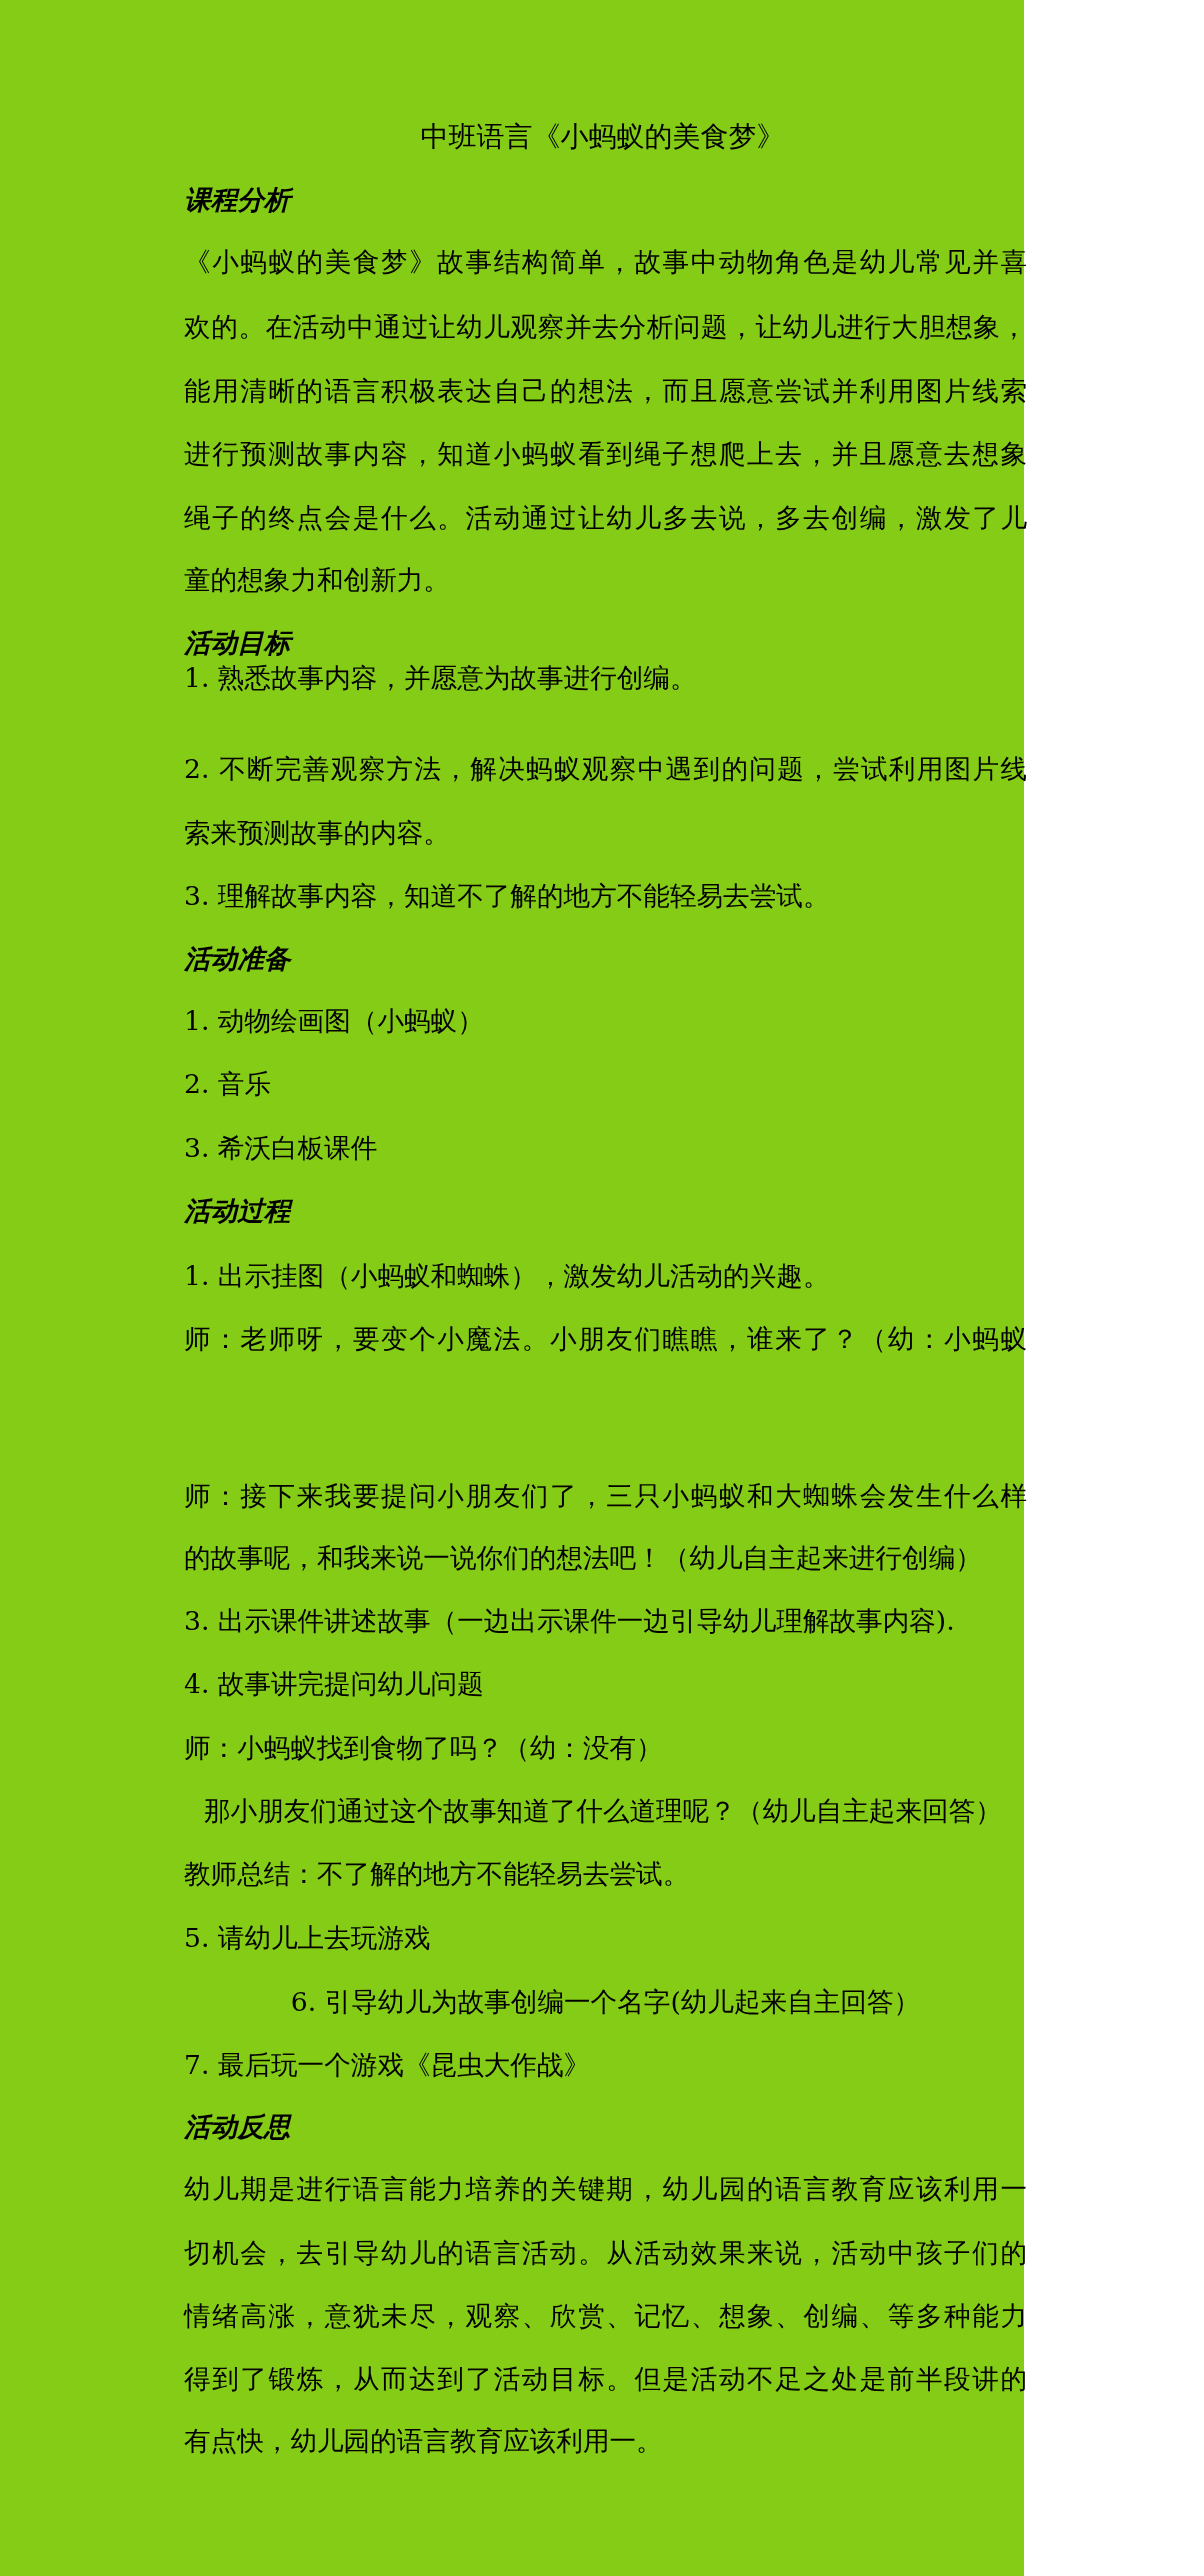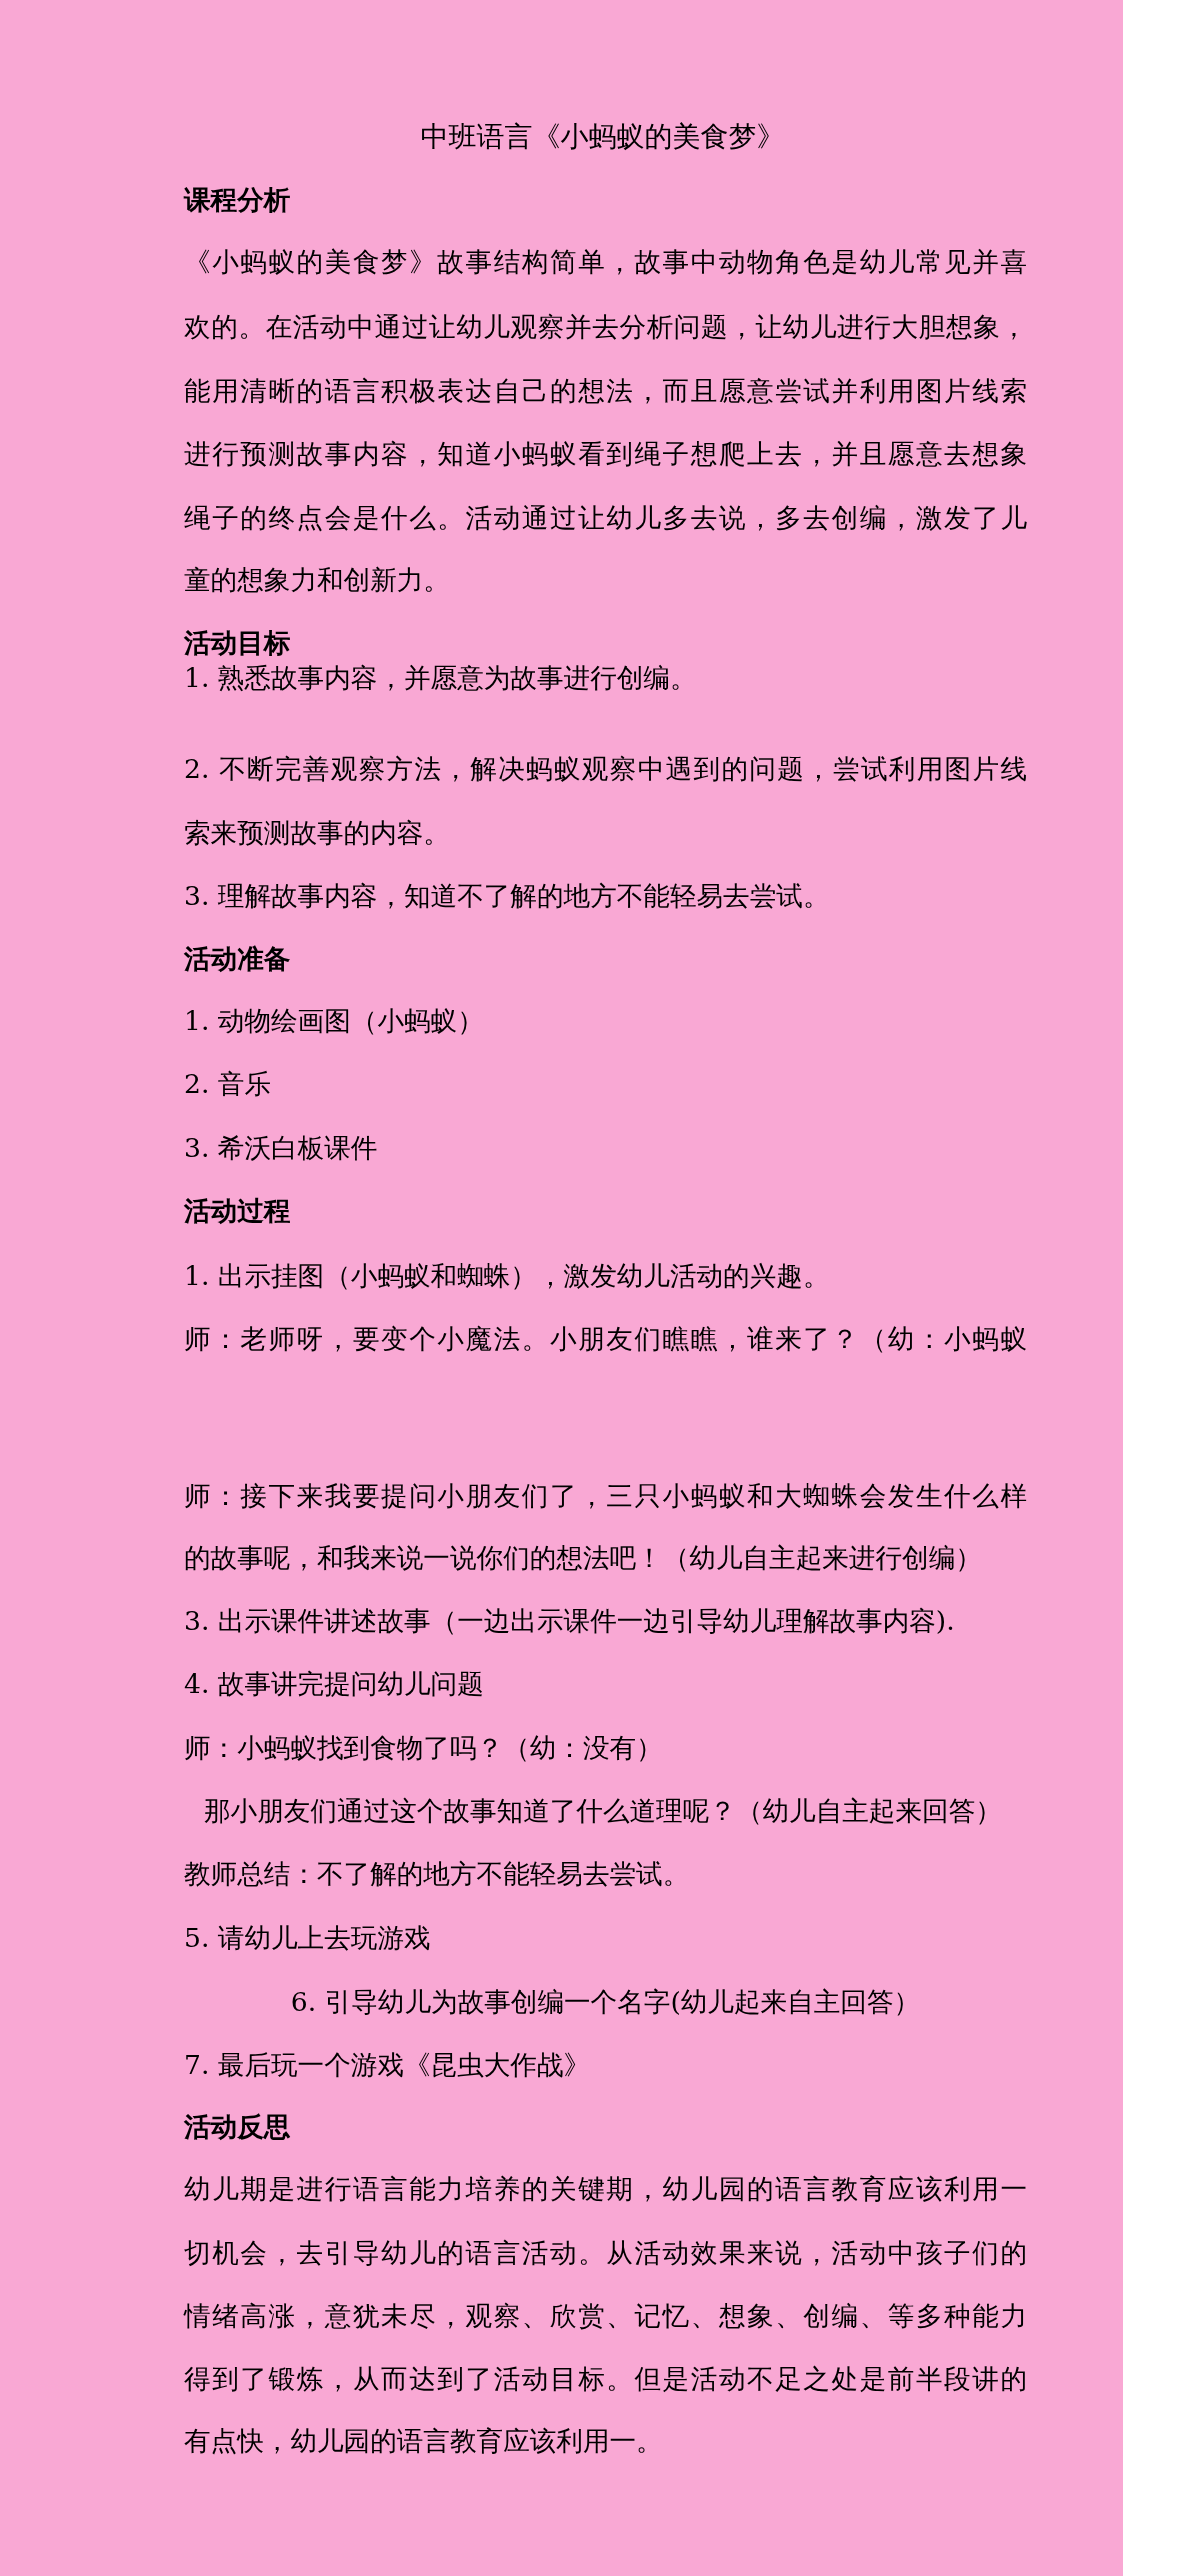--- a/index.html
+++ b/index.html
@@ -1,20 +1,20 @@
 <!DOCTYPE html>
 <html style="font-size:12px"><head>
 <meta charset="utf-8">
 <style>
   html, body { margin: 0; padding: 0; background: #ffffff; }
   body { width: 1205px; height: 2576px; position: relative; overflow: hidden;
          font-family: "DejaVu Serif", "Liberation Serif", serif; color: #000000; }
-  .page { position: absolute; left: 0; top: 0; width: 1123px; height: 2576px; background: #f9a8d4; }
+  .page { position: absolute; left: 0; top: 0; width: 1024px; height: 2576px; background: #84cc16; }
   .title { position: absolute; left: 0; width: 1205px; text-align: center; font-size: 28px; line-height: 33px; font-weight: normal; white-space: nowrap; }
-  .h { position: absolute; left: 184px; font-size: 26.6px; line-height: 32px; font-weight: bold; white-space: nowrap; }
+  .h { position: absolute; left: 184px; font-size: 26.6px; line-height: 32px; font-weight: bold; white-space: nowrap; font-style: italic; }
   .ln { position: absolute; left: 184px; width: 843px; font-size: 26.6px; line-height: 32px; white-space: nowrap; }
   .just { text-align: justify; text-align-last: justify; }
 </style>
 </head>
 <body>
 
 <div class="page">
 
   <div class="title" style="top:120px;">中班语言《小蚂蚁的美食梦》</div>
 

